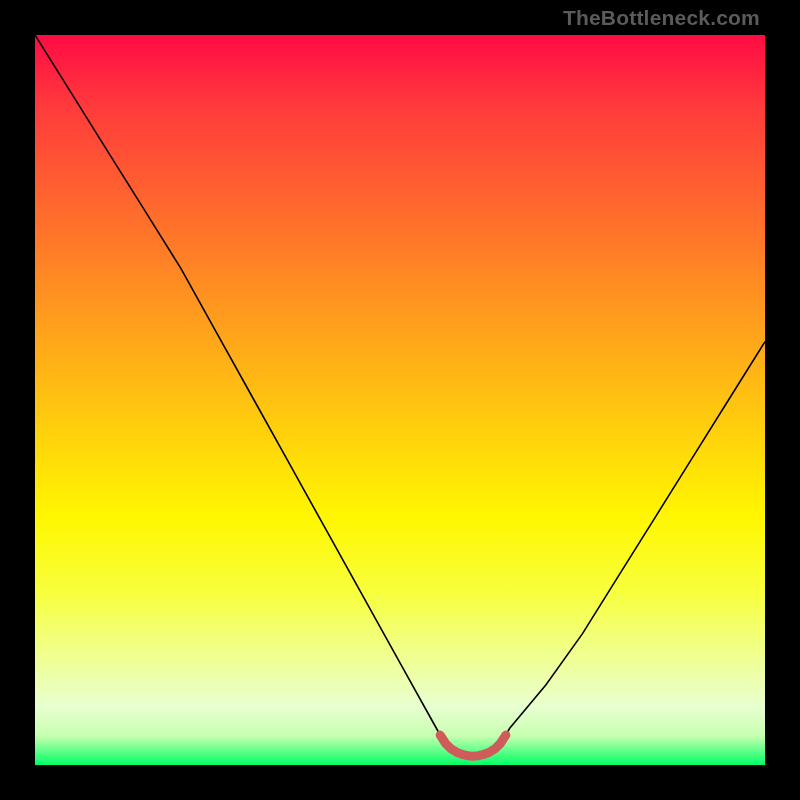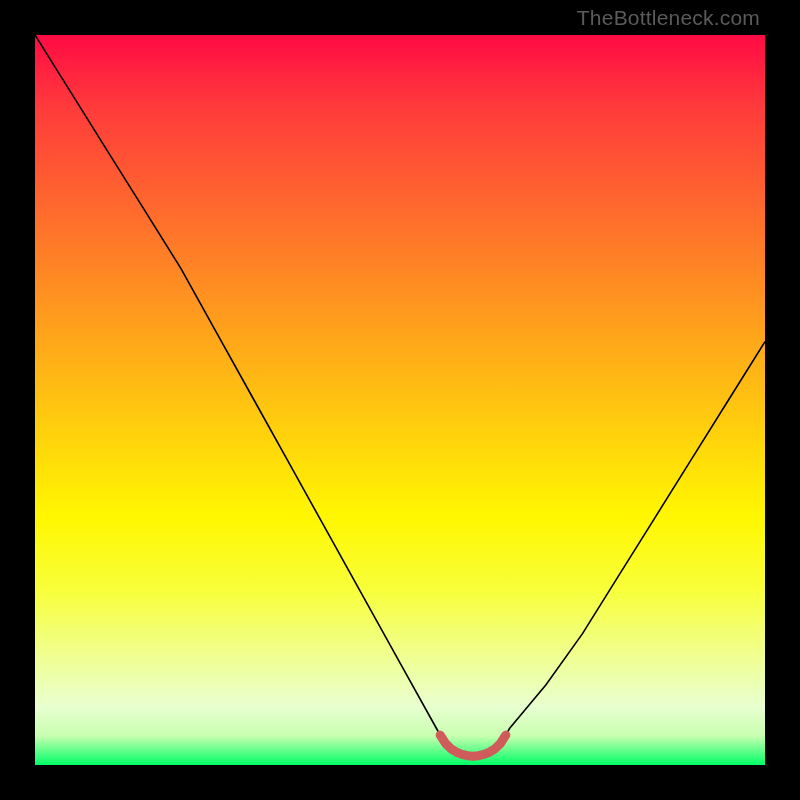--- a/index.html
+++ b/index.html
@@ -29,21 +29,21 @@
       #c8ffb0 96%,
       #00ff66 100%);
   }
   .watermark {
     position: absolute;
     top: 6px;
     right: 40px;
     font-family: Arial, Helvetica, sans-serif;
     font-size: 21px;
     color: #5b5b5b;
-    font-weight: 400;
+    font-weight: 700;
     letter-spacing: 0.2px;
   }
   svg.curve {
     position: absolute;
     left: 0; top: 0;
     width: 730px; height: 730px;
   }
 </style>
 </head>
 <body>

